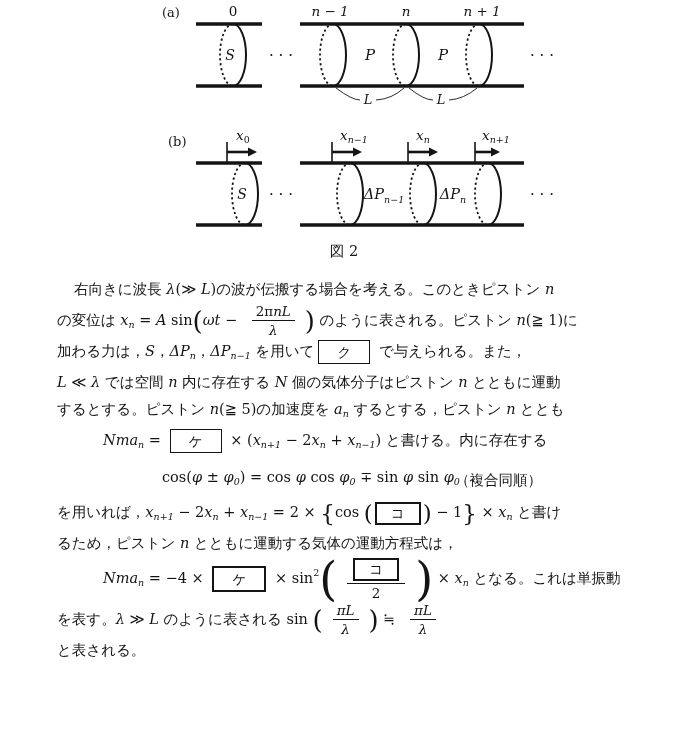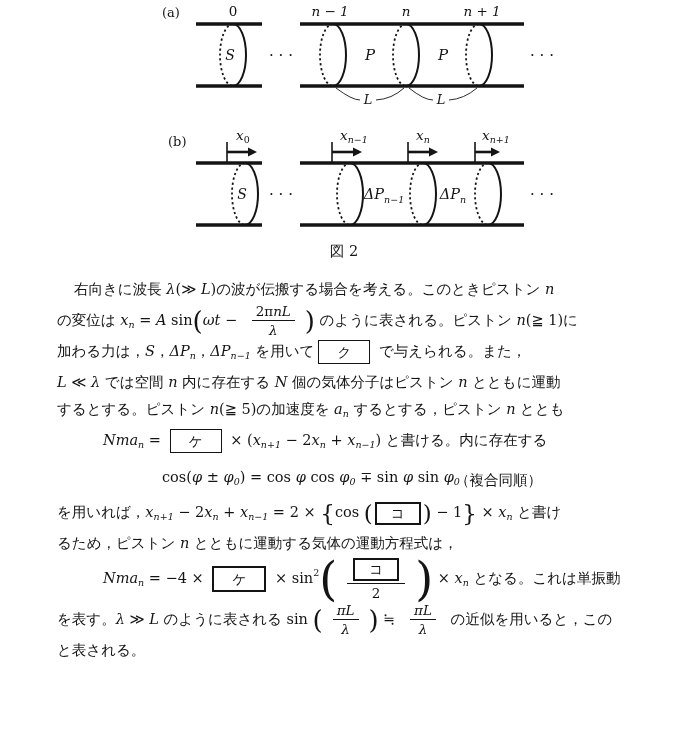--- a/index.html
+++ b/index.html
@@ -151,18 +151,18 @@
     <div class="fline"><span>cos(</span><span class="it">φ</span><span> ± </span><span class="it">φ</span><span class="sb">0</span><span>) = cos </span><span class="it">φ</span><span> cos </span><span class="it">φ</span><span class="sb">0</span><span> ∓ sin </span><span class="it">φ</span><span> sin </span><span class="it">φ</span><span class="sb">0</span></div>
     <span class="fnote">（複合同順）</span>
   </div>
 
   <div class="tline"><span>を用いれば，</span><span class="it">x</span><span class="sb">n+1</span><span> − 2</span><span class="it">x</span><span class="sb">n</span><span> + </span><span class="it">x</span><span class="sb">n−1</span><span> = 2 × </span><span class="bb">{</span><span>cos </span><span class="bb">(</span><span class="bx sm b">コ</span><span class="bb">)</span><span> − 1</span><span class="bb">}</span><span> × </span><span class="it">x</span><span class="sb">n</span><span> と書け</span></div>
 
   <div class="tline"><span>るため，ピストン </span><span class="it">n</span><span> とともに運動する気体の運動方程式は，</span></div>
 
   <div class="tline eq"><span class="it">Nma</span><span class="sb">n</span><span> = −4 × </span><span class="bx b">ケ</span><span> × sin</span><span class="sp">2</span><span class="bp2">(</span><span class="frac"><span class="num"><span class="bx sm b">コ</span></span><span class="den">2</span></span><span class="bp2">)</span><span> × </span><span class="it">x</span><span class="sb">n</span><span> となる。これは単振動</span></div>
 
-  <div class="tline"><span>を表す。</span><span class="it">λ</span><span> ≫ </span><span class="it">L</span><span> のように表される sin </span><span class="bp1">(</span><span class="frac"><span class="num it">πL</span><span class="den it">λ</span></span><span class="bp1">)</span><span> ≒ </span><span class="frac"><span class="num it">πL</span><span class="den it">λ</span></span><span> の近似を用いると，この</span></div>
+  <div class="tline"><span>を表す。</span><span class="it">λ</span><span> ≫ </span><span class="it">L</span><span> のように表される sin </span><span class="bp1">(</span><span class="frac"><span class="num it">πL</span><span class="den it">λ</span></span><span class="bp1">)</span><span> ≒ </span><span class="frac"><span class="num it">πL</span><span class="den it">λ</span></span></div>
 
 
   <div class="tline"><span>と表される。</span></div>
 
 </main>
 
 </body></html>

